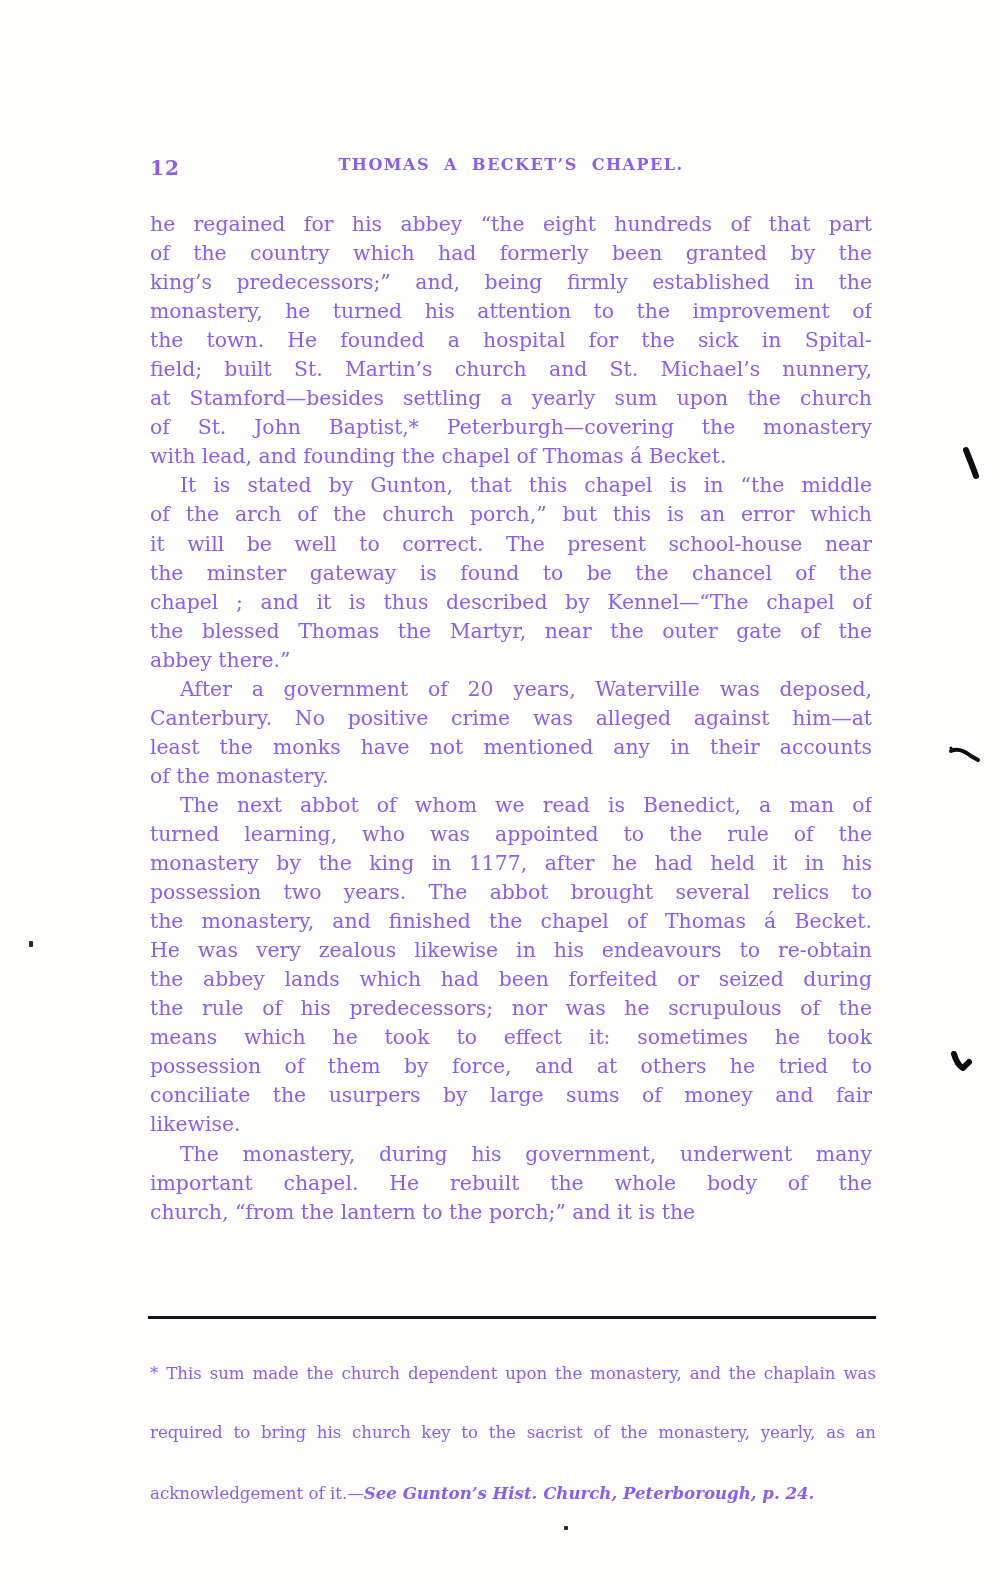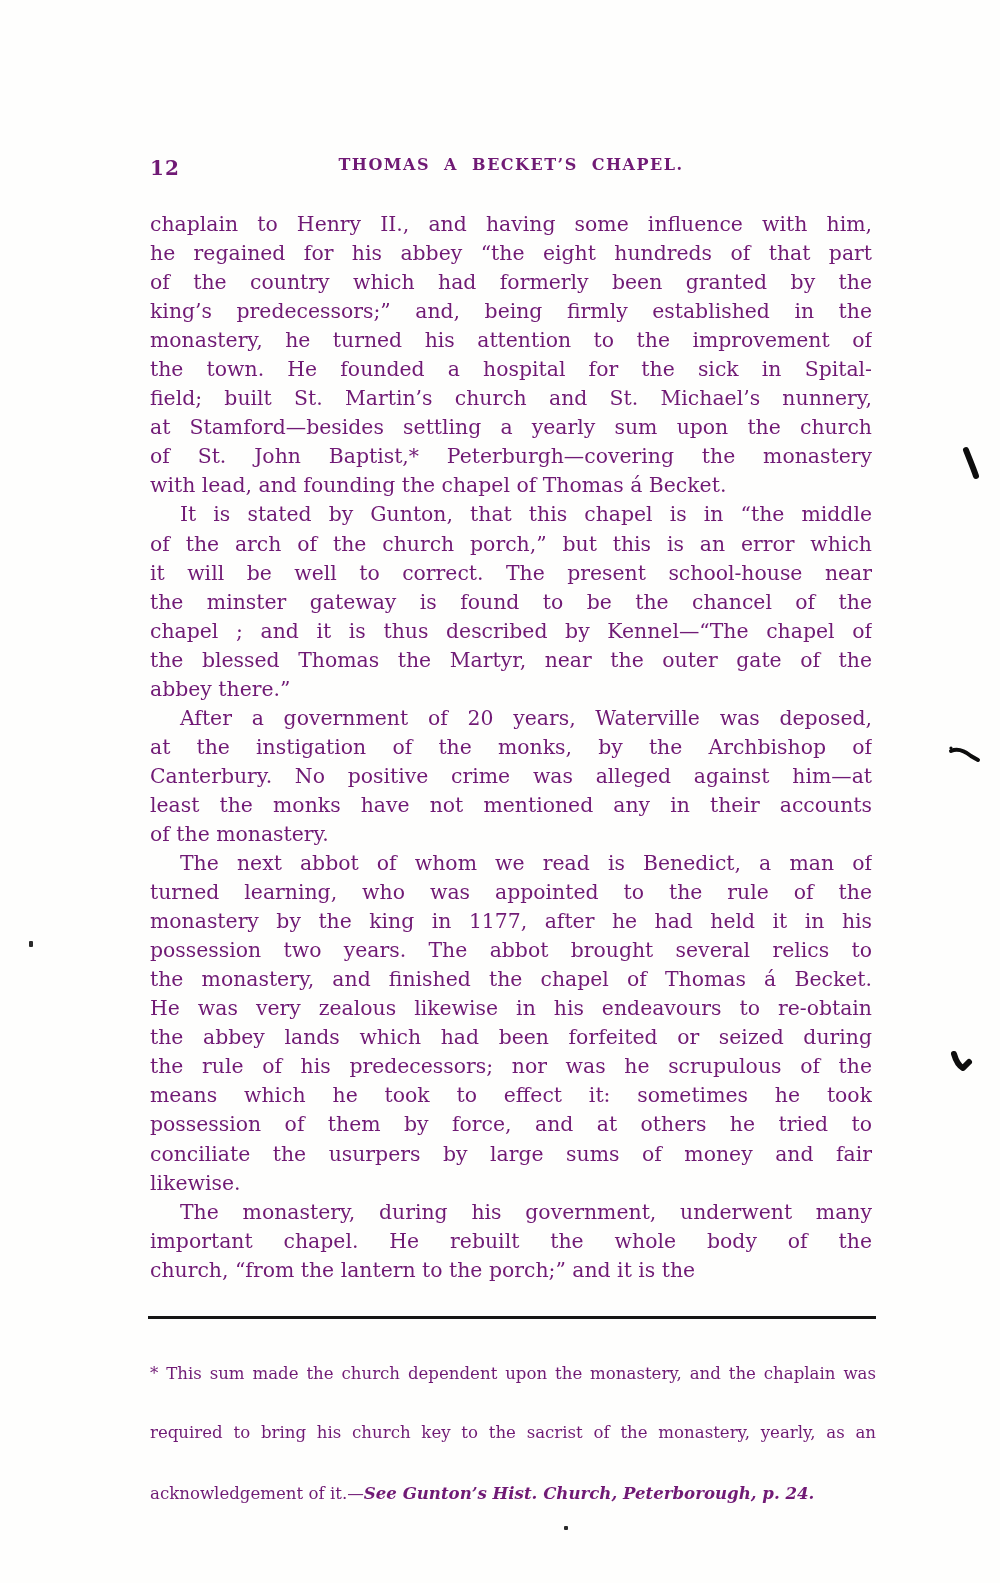--- a/index.html
+++ b/index.html
@@ -1,21 +1,21 @@
 <!DOCTYPE html>
 <html><head>
 <meta charset="utf-8">
 <style>
   html,body { margin:0; padding:0; background:#e9e9e9; }
   .page {
     position:relative;
     width:1000px; height:1583px;
     margin:0 auto;
     background:#fefefd;
-    color:#701a75;
+    color:#8b5cf6;
     font-family:"DejaVu Serif", serif;
     overflow:hidden;
   }
   
   .running-head {
     position:absolute; left:150px; top:155px; width:722px; height:30px;
   }
   .page-num {
     position:absolute; left:0; top:1px;
     font-size:20px; font-weight:700; letter-spacing:1px;
@@ -67,21 +67,20 @@
 
 <div class="page">
 
   <div class="running-head">
     <span class="page-num">12</span>
     <div class="head-title">THOMAS A BECKET’S CHAPEL.</div>
   </div>
 
   <div class="body-text">
       <div class="paragraph">
-        <div class="line">chaplain to Henry II., and having some influence with him,</div>
         <div class="line">he regained for his abbey “the eight hundreds of that part</div>
         <div class="line">of the country which had formerly been granted by the</div>
         <div class="line">king’s predecessors;” and, being firmly established in the</div>
         <div class="line">monastery, he turned his attention to the improvement of</div>
         <div class="line">the town.  He founded a hospital for the sick in Spital-</div>
         <div class="line">field; built St. Martin’s church and St. Michael’s nunnery,</div>
         <div class="line">at Stamford—besides settling a yearly sum upon the church</div>
         <div class="line"><span>of St. John Baptist,* </span><span class="it">Peterburgh</span><span>—covering the monastery</span></div>
         <div class="line last">with lead, and founding the chapel of Thomas á Becket.</div>
       </div>
@@ -89,21 +88,20 @@
         <div class="line indent">It is stated by Gunton, that this chapel is in “the middle</div>
         <div class="line">of the arch of the church porch,” but this is an error which</div>
         <div class="line">it will be well to correct.  The present school-house near</div>
         <div class="line">the minster gateway is found to be the chancel of the</div>
         <div class="line">chapel ; and it is thus described by Kennel—“The chapel of</div>
         <div class="line">the blessed Thomas the Martyr, near the outer gate of the</div>
         <div class="line last">abbey there.”</div>
       </div>
       <div class="paragraph">
         <div class="line indent">After a government of 20 years, Waterville was deposed,</div>
-        <div class="line">at the instigation of the monks, by the Archbishop of</div>
         <div class="line">Canterbury.  No positive crime was alleged against him—at</div>
         <div class="line">least the monks have not mentioned any in their accounts</div>
         <div class="line last">of the monastery.</div>
       </div>
       <div class="paragraph">
         <div class="line indent">The next abbot of whom we read is Benedict, a man of</div>
         <div class="line">turned learning, who was appointed to the rule of the</div>
         <div class="line">monastery by the king in 1177, after he had held it in his</div>
         <div class="line">possession two years.  The abbot brought several relics to</div>
         <div class="line">the monastery, and finished the chapel of Thomas á Becket.</div>

